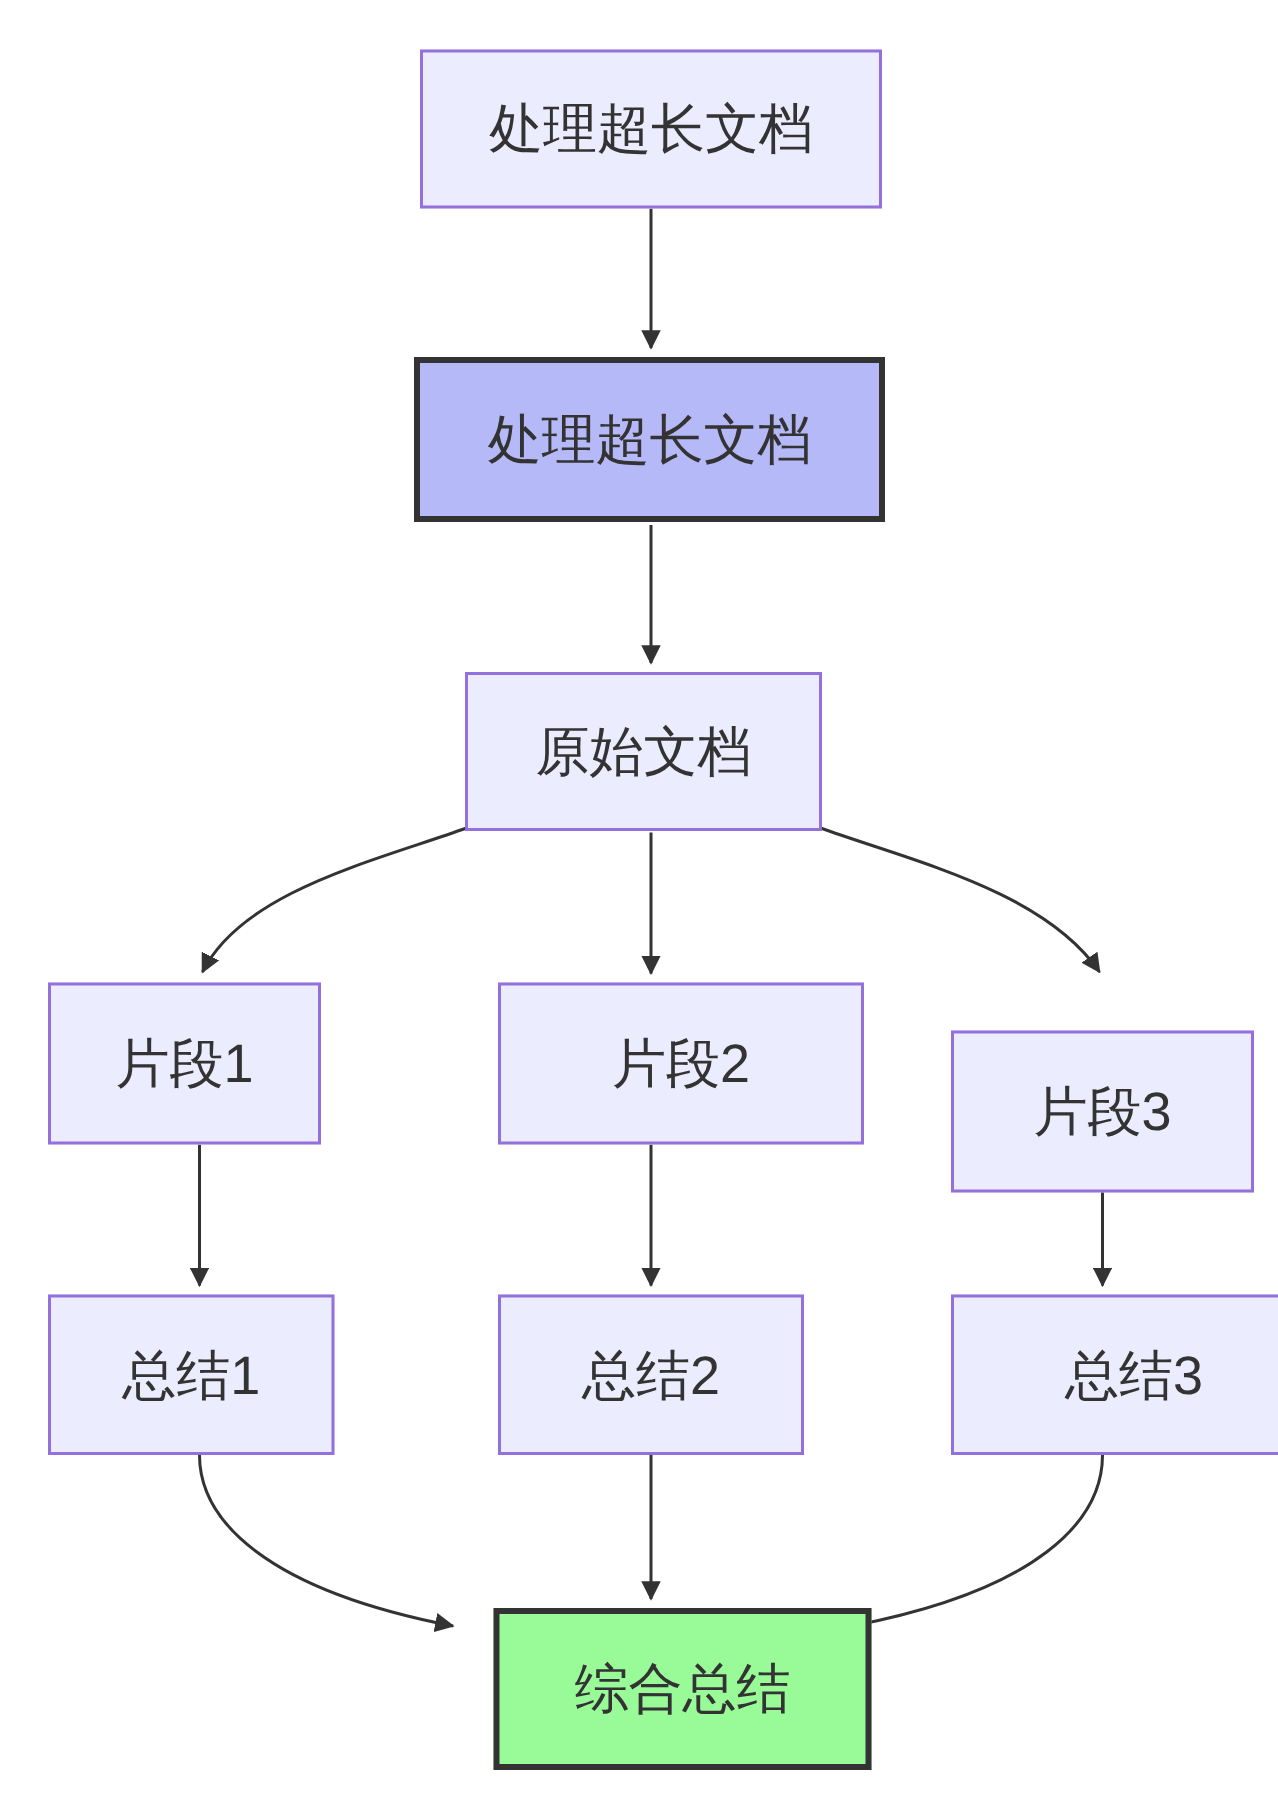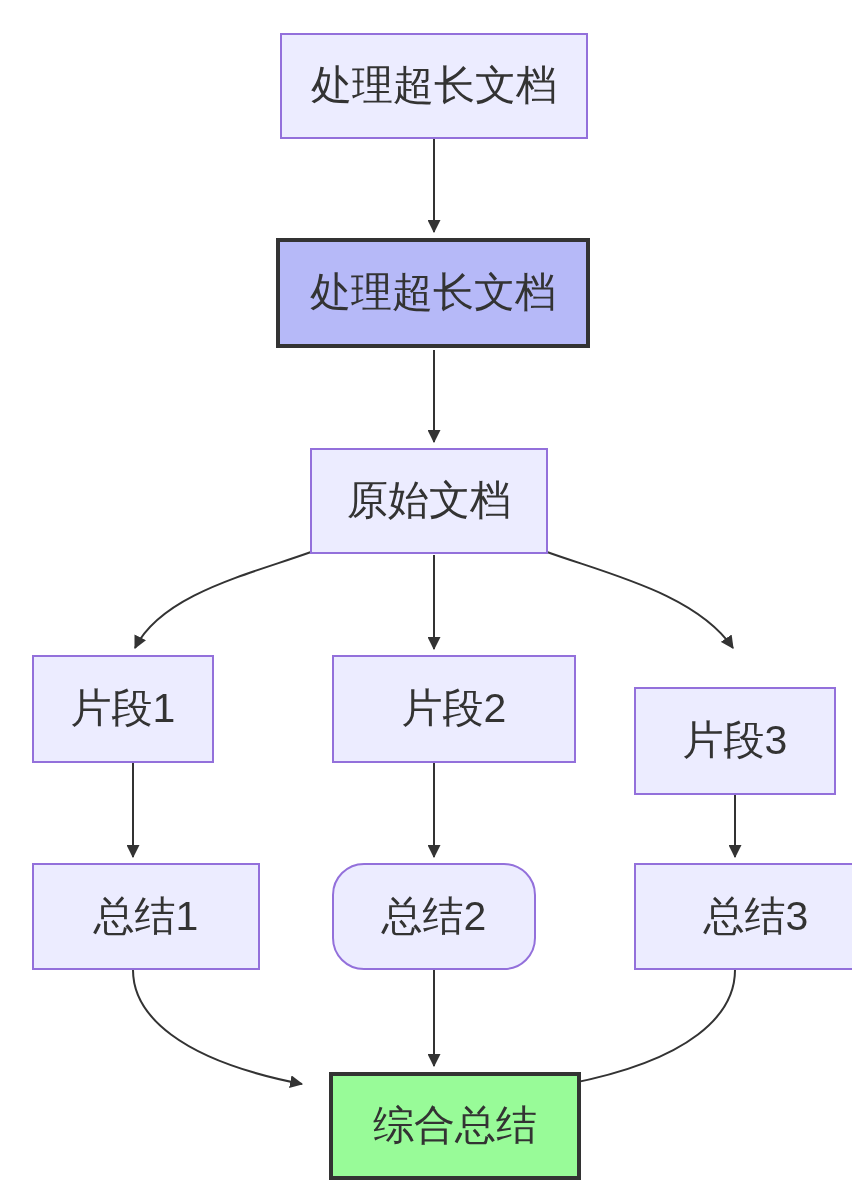--- a/index.html
+++ b/index.html
@@ -21,21 +21,21 @@
     top: 0;
     width: 852px;
     height: 1196px;
   }
   .node {
     position: absolute;
     display: flex;
     align-items: center;
     justify-content: center;
     box-sizing: border-box;
-    font-size: 41px;
+    font-size: 36px;
     line-height: 1.2;
     color: #333333;
     background: #ECECFF;
     border: 2px solid #9370DB;
     text-align: right;
     white-space: nowrap;
   }
   .node.emphasis {
     background: #B6B9F8;
     border: 4px solid #333333;
@@ -44,22 +44,22 @@
     background: #98FB98;
     border: 4px solid #333333;
   }
   
   .n-process  { left: 280px; top: 33px;   width: 308px; height: 106px; }
   .n-strategy { left: 276px; top: 238px;  width: 314px; height: 110px; }
   .n-doc      { left: 310px; top: 448px;  width: 238px; height: 106px; }
   .n-seg1     { left: 32px;  top: 655px;  width: 182px; height: 108px; }
   .n-seg2     { left: 332px; top: 655px;  width: 244px; height: 108px; }
   .n-seg3     { left: 634px; top: 655px;  width: 202px; height: 108px; margin-top: 32px; }
-  .n-sum1     { left: 32px;  top: 863px;  width: 228px; height: 107px; }
-  .n-sum2     { left: 332px; top: 863px;  width: 204px; height: 107px; border-radius: 32px; }
+  .n-sum1     { left: 32px;  top: 863px;  width: 191px; height: 107px; }
+  .n-sum2     { left: 332px; top: 863px;  width: 204px; height: 107px; }
   .n-sum3     { left: 634px; top: 863px;  width: 244px; height: 107px; }
   .n-final    { left: 309px; top: 1072px; width: 252px; height: 108px; margin-left: 20px; }
 </style>
 </head>
 <body>
 
 <div class="canvas">
 
   <svg class="edges" viewBox="0 0 852 1196" xmlns="http://www.w3.org/2000/svg">
     <defs>

